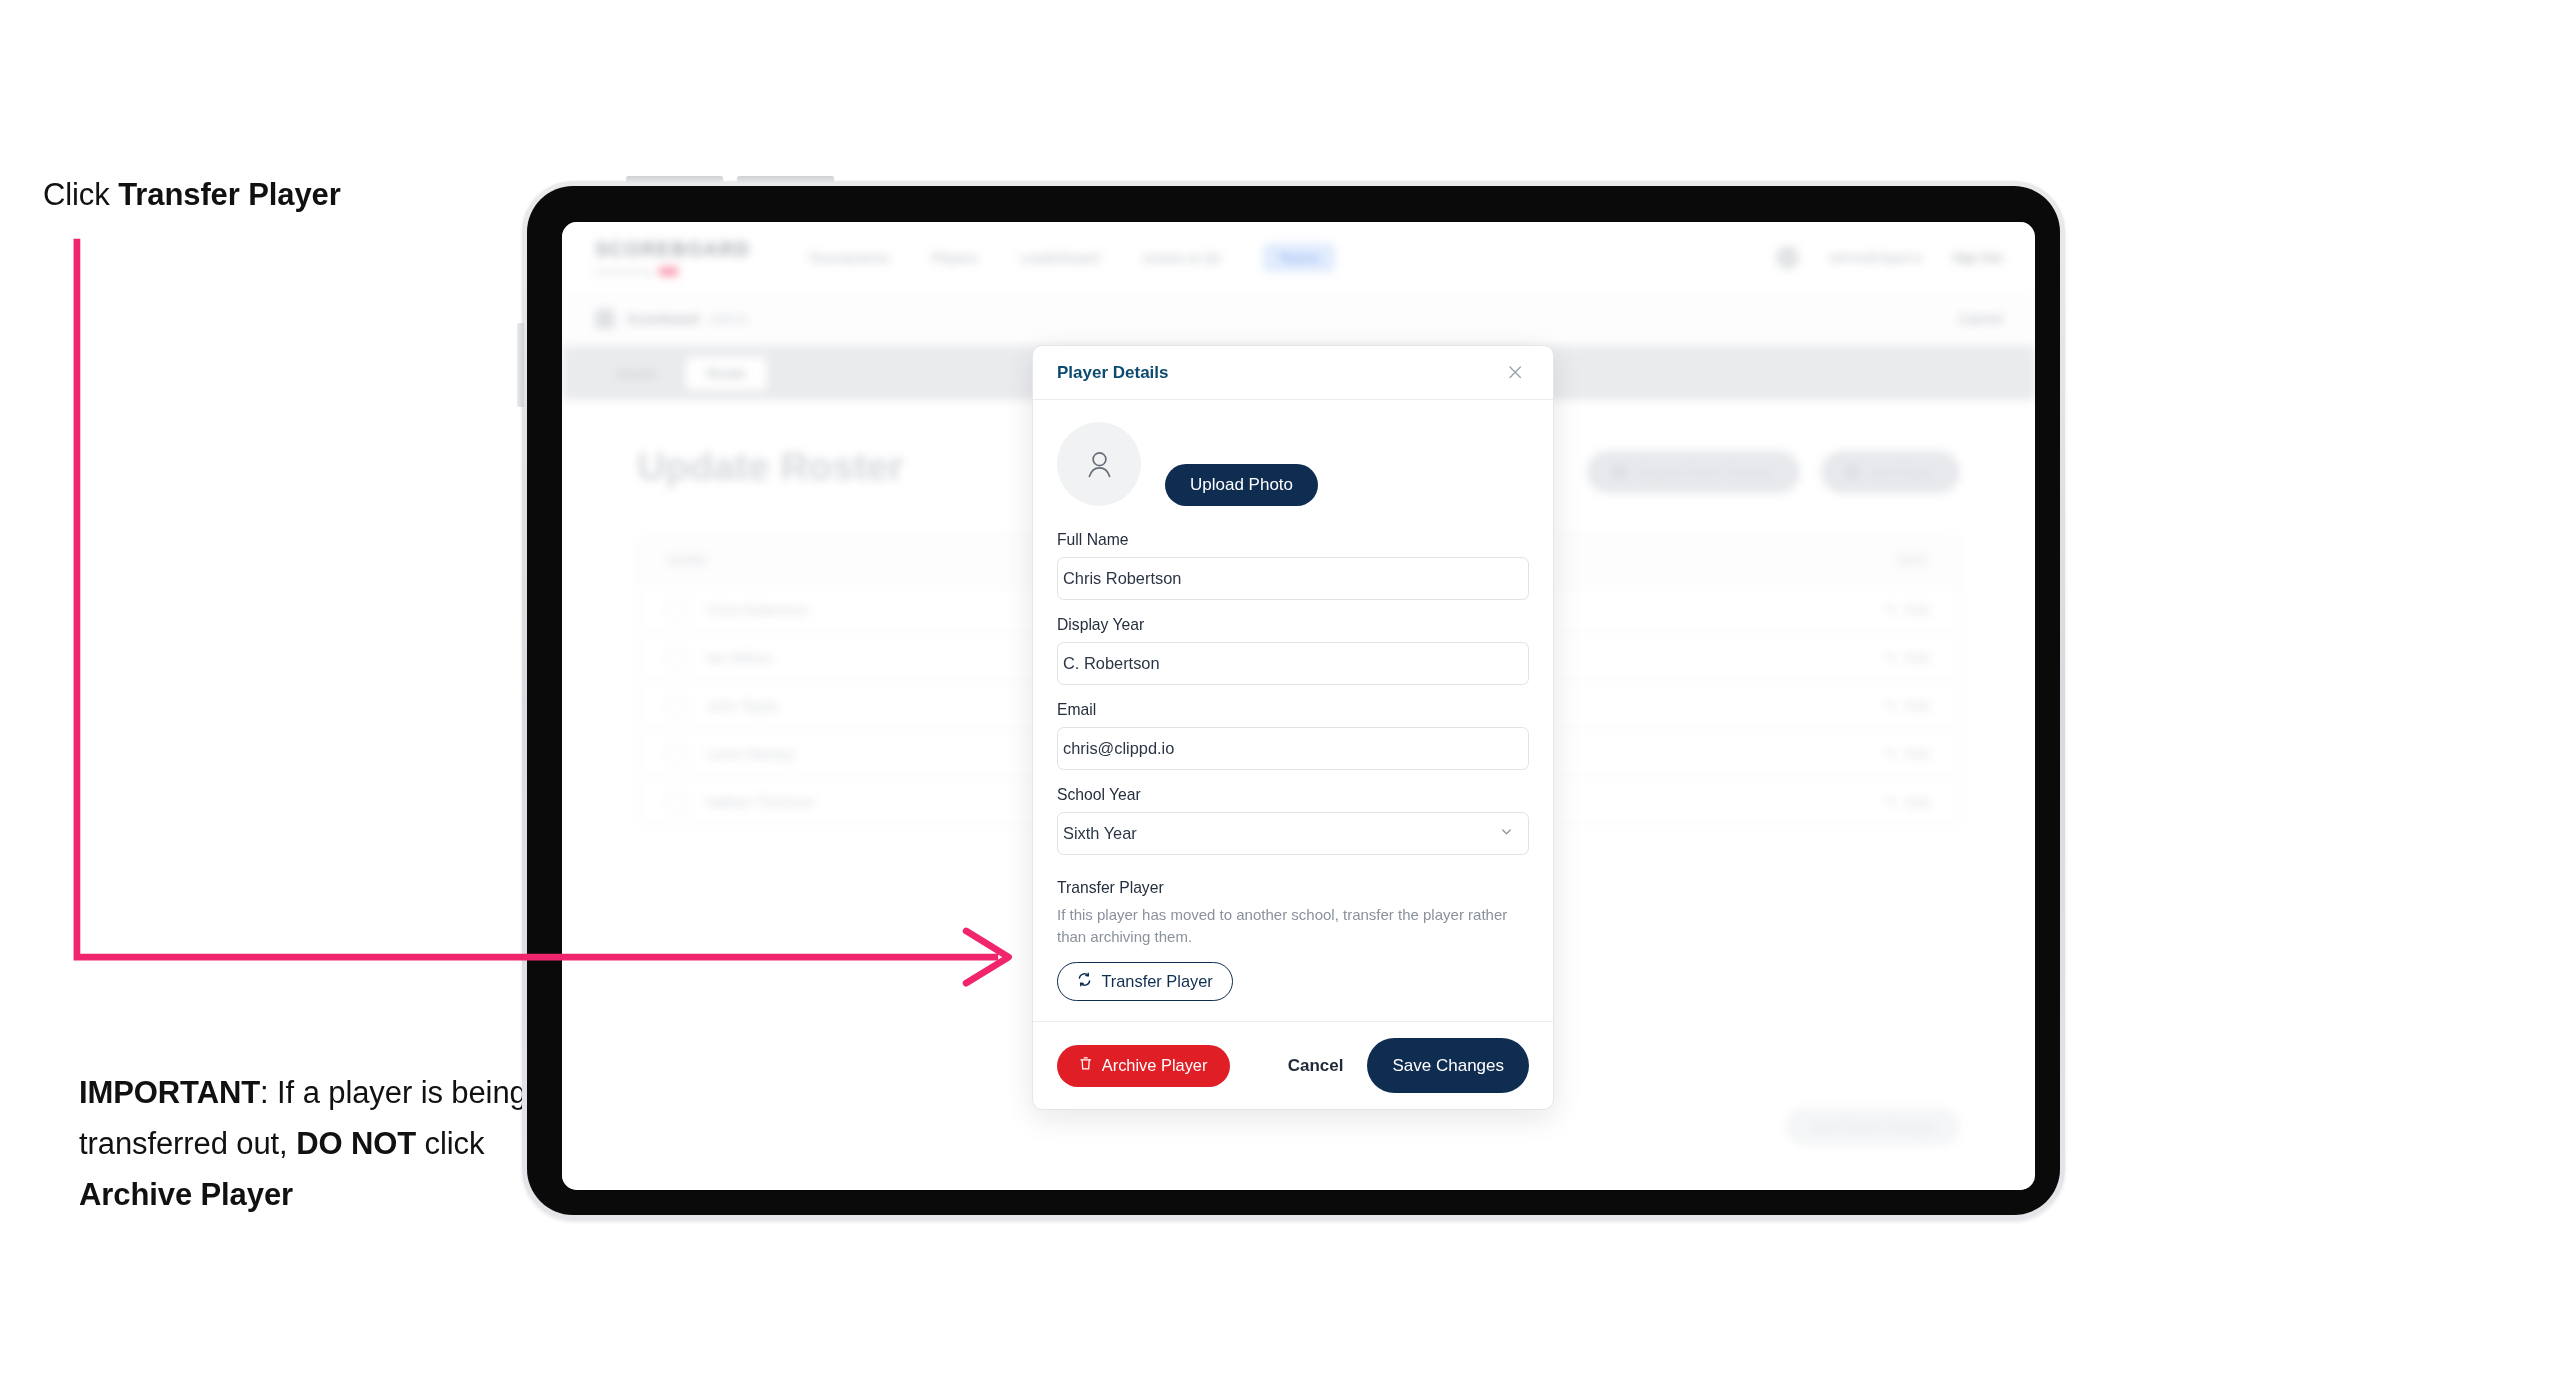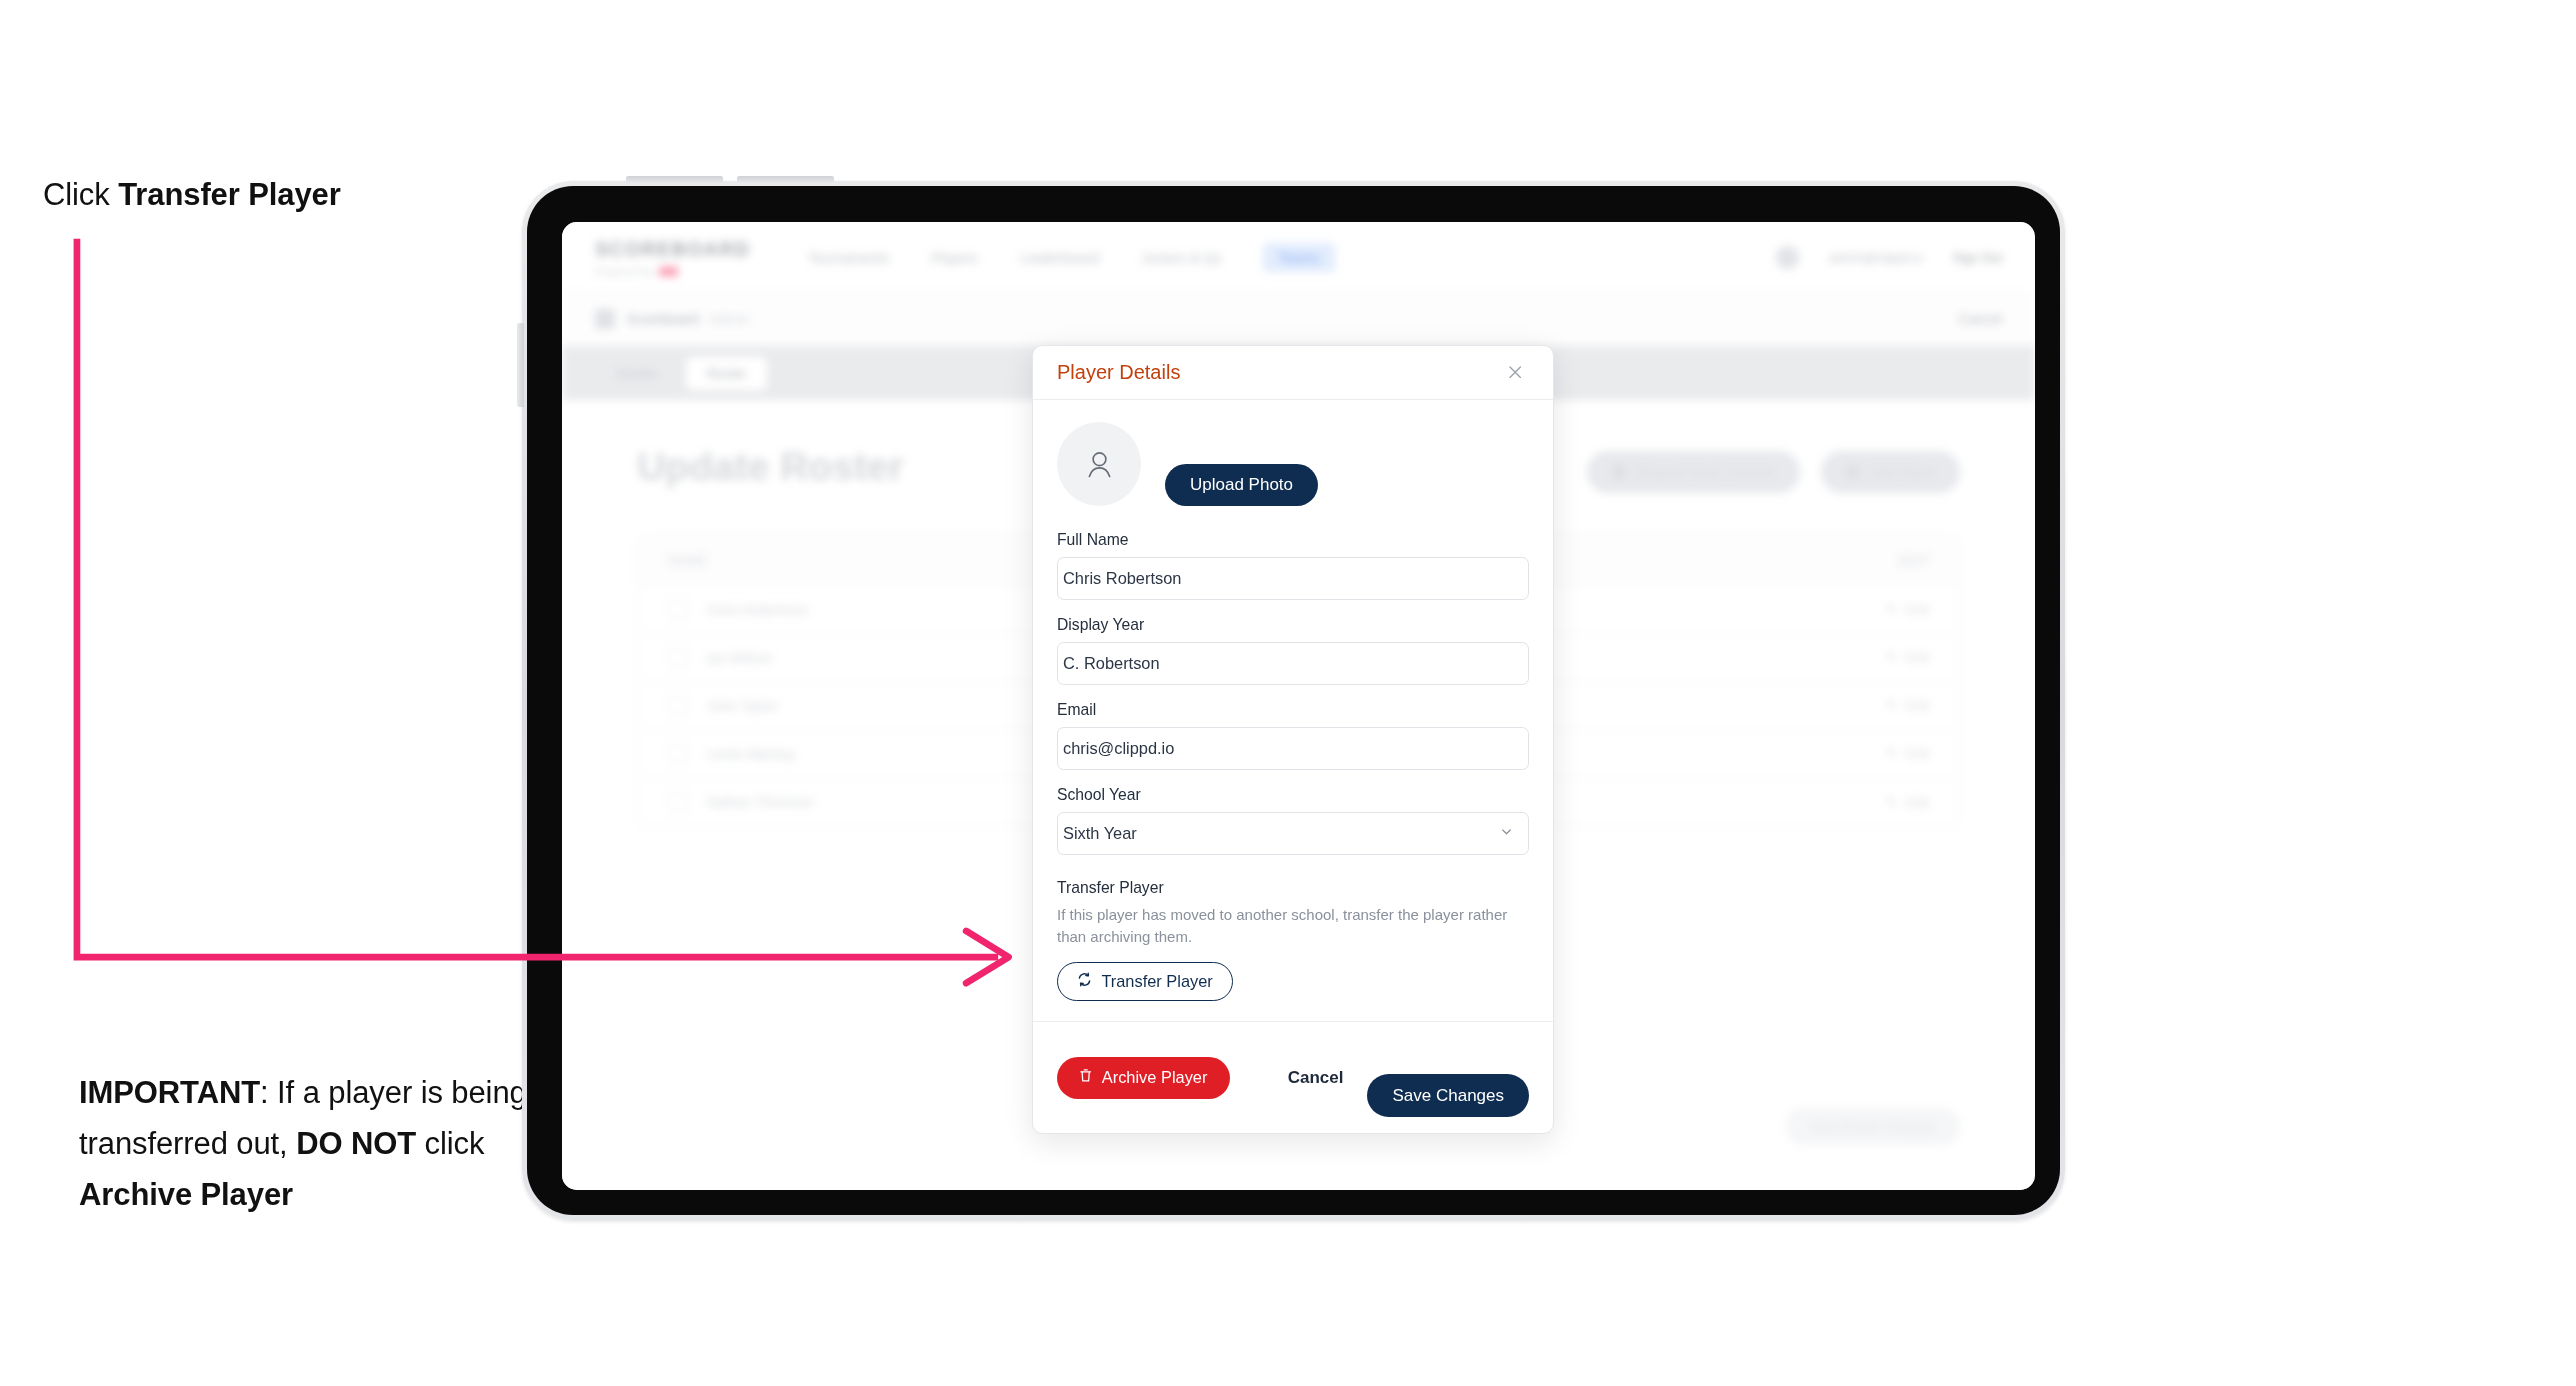--- a/index.html
+++ b/index.html
@@ -241,21 +241,21 @@
     box-shadow: 0 7.5px 30px rgba(16,24,40,0.10);
     z-index: 30;
     font-family: "Liberation Sans", sans-serif;
   }
   .modal-head {
     height: 54px;
     display: flex; align-items: center;
     padding: 0 24px;
     border-bottom: 0.7px solid #ebedf0;
   }
-  .modal-title { font-size: 20px; color: #c2410c; font-weight: normal; }
+  .modal-title { font-size: 17px; color: #0c4a6e; font-weight: bold; }
   .modal-close {
     margin-left: auto;
     width: 28px; height: 28px;
     display: flex; align-items: center; justify-content: center;
     cursor: pointer;
   }
   .modal-body { padding: 22.4px 24px 19.4px 24px; }
 
   .photo-row { display: flex; align-items: flex-end; gap: 24px; margin-bottom: 25px; }
   .avatar-circle {
@@ -322,24 +322,23 @@
   }
   .foot-right { margin-left: auto; display: flex; align-items: center; gap: 24px; }
   .cancel-btn {
     background: transparent; border: none;
     font-size: 17px; color: #1e2939; font-weight: bold;
     font-family: "Liberation Sans", sans-serif; cursor: pointer; text-align: right;
   }
   .save-btn {
     background: #0f2d50; color: #ffffff;
     border: none; border-radius: 30px;
-    height: 43px; padding: 0 25px;
+    height: 55px; padding: 0 25px;
     font-size: 17px; font-family: "Liberation Sans", sans-serif;
     cursor: pointer;
-    margin-top: 36px;
   }
 </style>
 </head>
 <body>
 
 <div id="stage">
 
   <div class="annot" id="annot-top">
     <span>Click </span><b>Transfer Player</b>
   </div>

